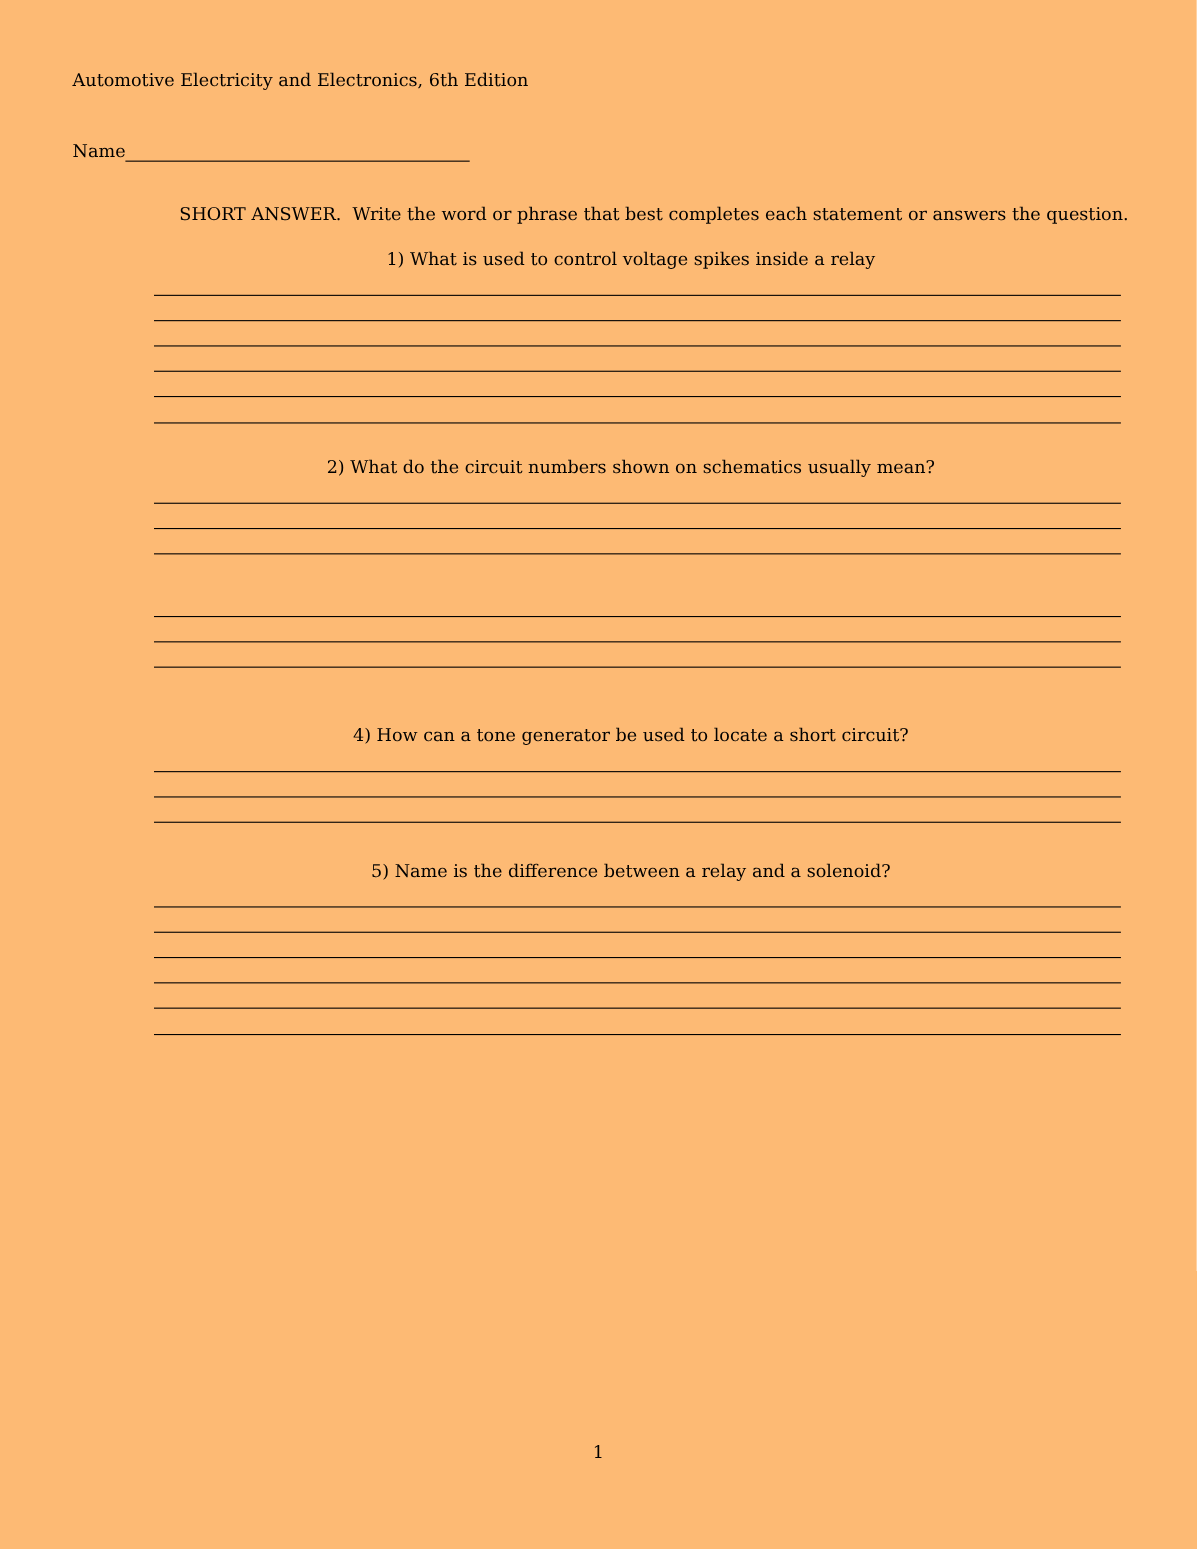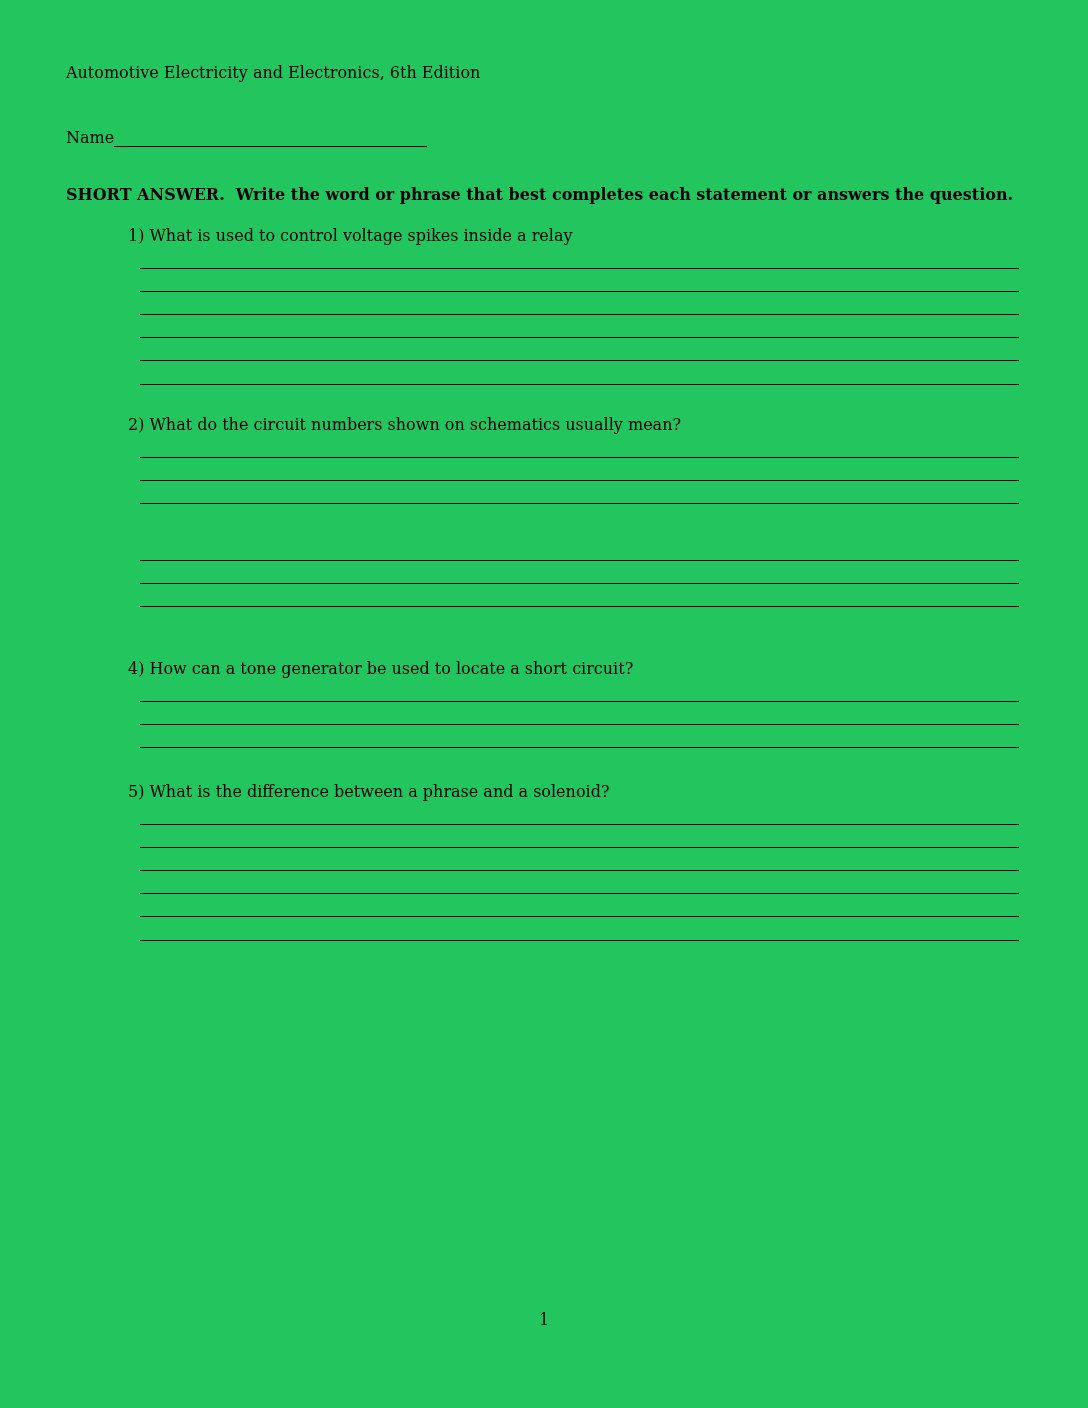--- a/index.html
+++ b/index.html
@@ -4,21 +4,21 @@
 <style>
   html, body {
     margin: 0;
     padding: 0;
     background: #ffffff;
   }
   .page {
     position: relative;
     width: 1088px;
     height: 1408px;
-    background: #22c55e;
+    background: #fdba74;
     color: #000000;
     font-family: "DejaVu Serif", "Liberation Serif", serif;
     font-size: 16px;
     overflow: hidden;
   }
   .header {
     position: absolute;
     left: 66px;
     top: 62px;
     line-height: 22px;
@@ -36,31 +36,33 @@
     height: 1px;
     border-bottom: 1.4px solid #000000;
     position: relative;
     top: 4px;
   }
   .instruction {
     position: absolute;
     left: 66px;
     top: 185px;
     width: 960px;
-    font-weight: bold;
+    font-weight: normal;
     line-height: 20px;
     white-space: pre-wrap;
+    text-align: right;
   }
   .question {
     position: absolute;
     left: 128px;
     width: 891px;
   }
   .q-text {
     line-height: 20px;
+    text-align: center;
   }
   .q-num {
     margin-right: 5px;
   }
   .answer-lines {
     margin-left: 12px; 
     width: 879px;      
   }
   .answer-line {
     height: 22.1px;
@@ -120,21 +122,21 @@
   <div class="question" style="top:659px">
     <div class="q-text"><span class="q-num">4)</span><span>How can a tone generator be used to locate a short circuit?</span></div>
     <div class="answer-lines">
         <div class="answer-line"></div>
         <div class="answer-line"></div>
         <div class="answer-line"></div>
       </div>
   </div>
 
   <div class="question" style="top:782px">
-    <div class="q-text"><span class="q-num">5)</span><span>What is the difference between a phrase and a solenoid?</span></div>
+    <div class="q-text"><span class="q-num">5)</span><span>Name is the difference between a relay and a solenoid?</span></div>
     <div class="answer-lines">
         <div class="answer-line"></div>
         <div class="answer-line"></div>
         <div class="answer-line"></div>
         <div class="answer-line"></div>
         <div class="answer-line"></div>
         <div class="answer-line"></div>
       </div>
   </div>
 

